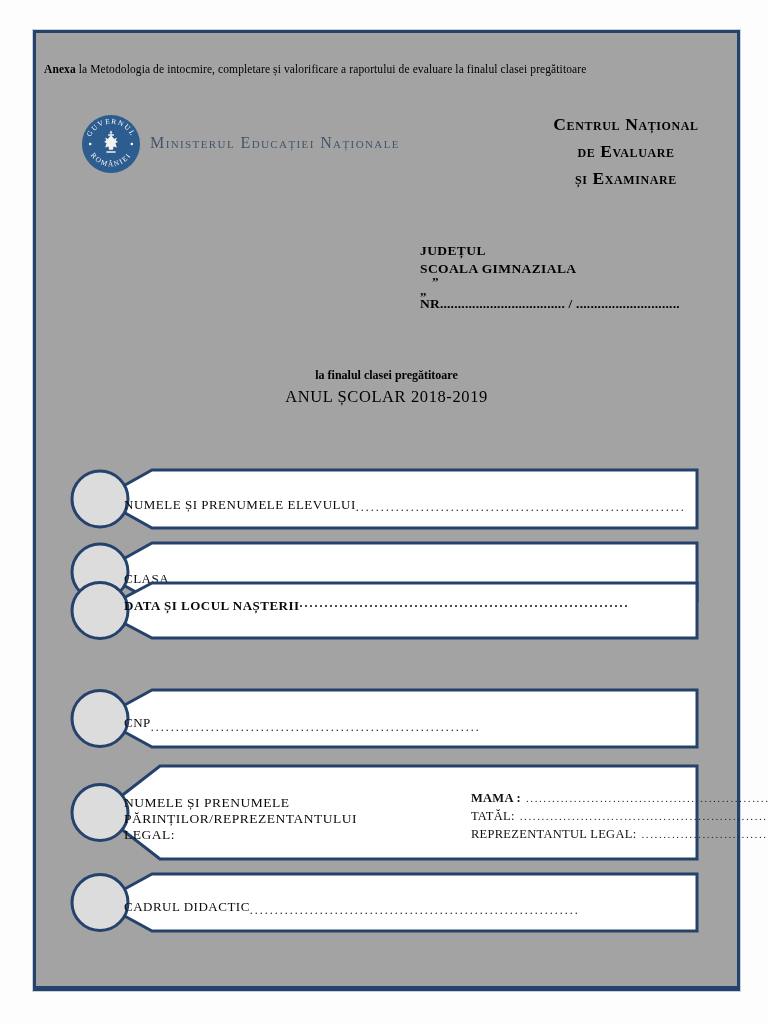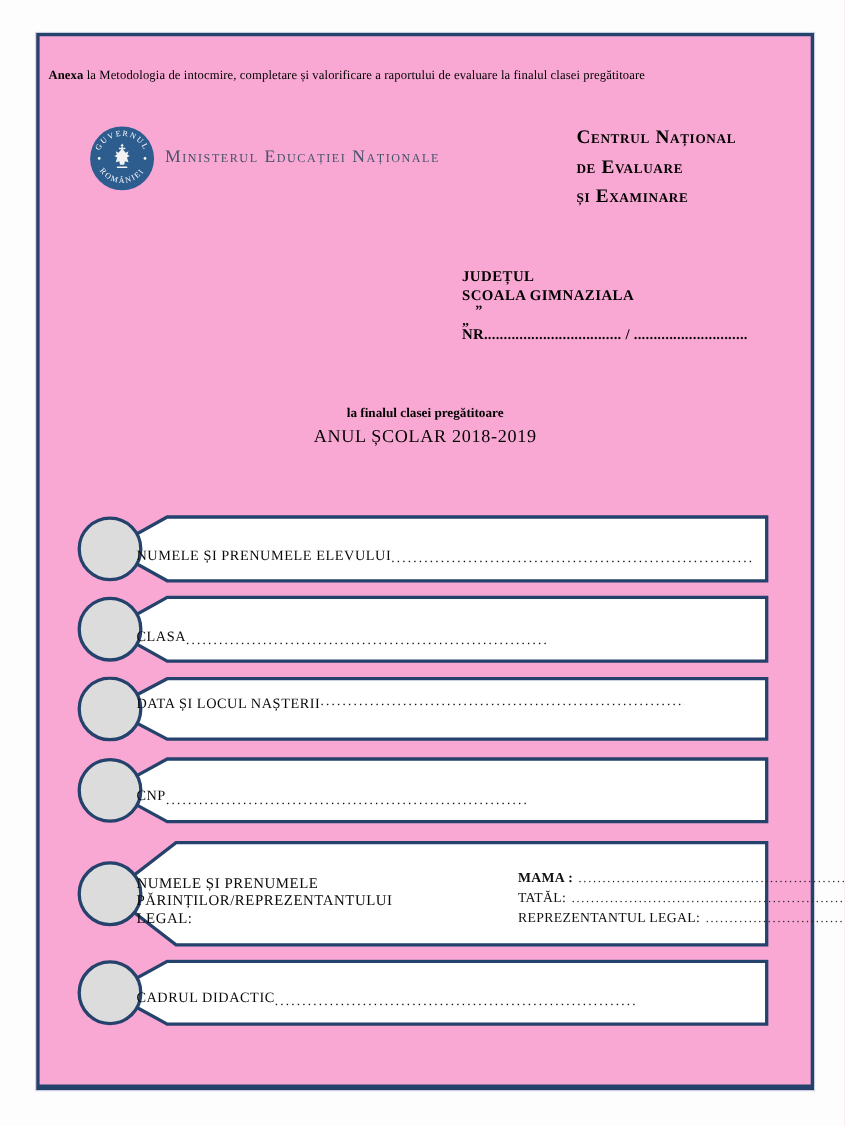--- a/index.html
+++ b/index.html
@@ -3,33 +3,33 @@
 <meta charset="utf-8">
 <style>
   html,body{margin:0;padding:0;}
   body{
     width:768px;height:1024px;position:relative;background:#fdfdfd;
     font-family:"Liberation Serif", serif;color:#111;
     -webkit-font-smoothing:antialiased;
   }
   .frame{
     position:absolute;left:33px;top:30px;width:701px;height:953px;
-    background:#f9a8d4;border:3px solid #24426b;border-bottom-width:5px;
+    background:#a3a3a3;border:3px solid #24426b;border-bottom-width:5px;
     box-shadow:0 0 0 1px #c6d0de;
   }
   
   .anexa{position:absolute;left:8px;top:30px;width:660px;font-size:11.5px;letter-spacing:.1px;color:#000;}
   .anexa b{font-weight:bold;}
   .logo{position:absolute;left:44px;top:80px;width:62px;height:62px;}
   .ministry{
     position:absolute;left:114px;top:101px;font-variant:small-caps;
     font-size:16px;letter-spacing:1.4px;color:#44546a;font-weight:normal;
   }
   .cnee{
-    position:absolute;left:488px;top:78px;width:240px;text-align:left;
+    position:absolute;left:470px;top:78px;width:240px;text-align:center;
     font-weight:bold;font-size:17.5px;line-height:27px;color:#000;
     font-variant:small-caps;letter-spacing:.6px;
   }
   
   .school{
     position:absolute;left:384px;top:209px;width:330px;
     font-weight:bold;font-size:13.5px;line-height:17.5px;letter-spacing:.4px;color:#000;
   }
   .school .q1{line-height:9px;padding-left:12px;font-size:13px;}
   .school .q2{line-height:9px;font-size:13px;}
@@ -37,21 +37,21 @@
   
   .titleblock{position:absolute;left:0;top:330px;width:100%;text-align:center;color:#000;}
   .title-main{font-size:24px;font-weight:bold;letter-spacing:1px;}
   .title-sub{font-size:12px;font-weight:bold;margin-top:5px;}
   .title-year{font-size:16.5px;margin-top:4px;letter-spacing:.6px;}
   
   .field{position:absolute;left:34px;width:630px;}
   .field svg{position:absolute;left:0;top:0;}
   .f1{top:435px;height:62px;}
   .f2{top:508px;height:62px;}
-  .f3{top:582px;height:42px;}
+  .f3{top:548px;height:42px;font-weight:bold;}
   .f4{top:655px;height:62px;}
   .f5{top:731px;height:97px;}
   .f6{top:839px;height:61px;}
   .field .content{
     position:absolute;left:54px;right:6px;top:0;bottom:0;
     display:flex;flex-direction:row;align-items:center;
   }
   .field-label{font-size:13px;letter-spacing:.5px;color:#0a0a0a;}
   .f1 .field-label{margin-top:11px;}
   .f2 .field-label{margin-top:13px;}

